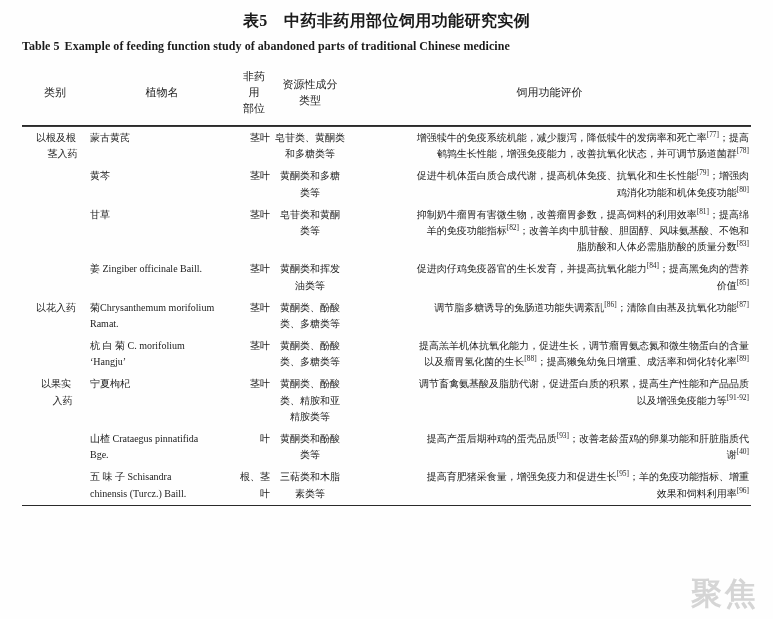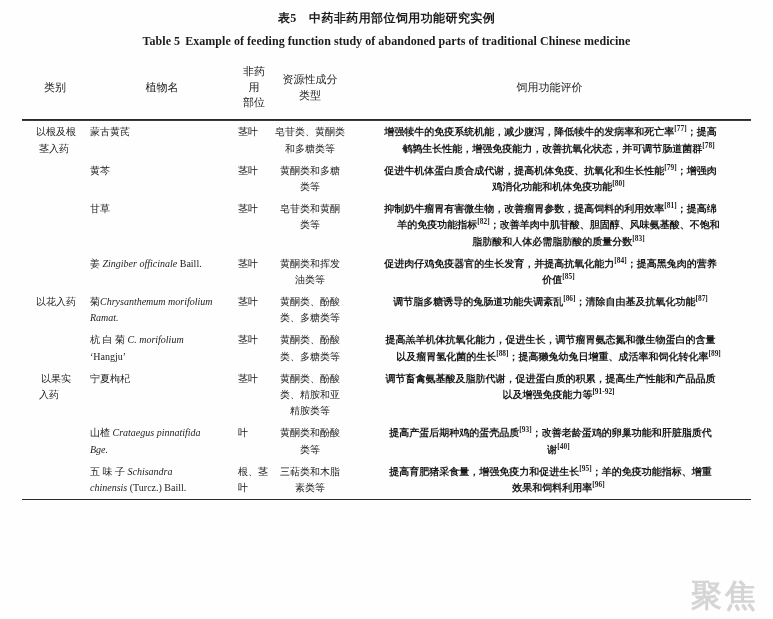--- a/index.html
+++ b/index.html
@@ -8,28 +8,28 @@
     background:#fefefe;
     font-family:"Liberation Serif","DejaVu Serif",serif;
     color:#1b1b1b;
     overflow:hidden;
     position:relative;
   }
   .page{position:relative;width:773px;height:619px;box-sizing:border-box;padding:0 22px;}
 
   .cap-cn{
     text-align:center;
-    font-size:12px;
+    font-size:16px;
     font-weight:bold;
     letter-spacing:.4px;
     padding-top:10px;
     line-height:1.4;
   }
   .cap-en{
-    text-align:center;
+    text-align:left;
     font-size:12px;
     font-weight:bold;
     letter-spacing:.05px;
     padding-top:6px;
     padding-bottom:7px;
     line-height:1.4;
   }
   .cap-en .num{margin-right:5px;}
 
   table.tbl{
@@ -52,45 +52,45 @@
   }
 
   tbody td{
     vertical-align:top;
     padding:3px 2px 3px 2px;
     line-height:1.62;
     font-size:10px;
   }
   .c-cat{width:66px;text-align:left;padding-left:4px;}
   .c-plant{width:148px;text-align:center;}
-  .c-part{width:36px;text-align:left;}
+  .c-part{width:36px;text-align:right;}
   .c-comp{width:76px;text-align:center;}
-  .c-eval{width:auto;text-align:center;padding-left:4px;font-weight:bold;}
+  .c-eval{width:auto;text-align:right;padding-left:4px;}
 
   .cat-l1{display:block;text-align:center;}
-  .cat-l2{display:block;text-align:left;padding-left:13px;}
-
-  .sp{font-style:italic;}
+  .cat-l2{display:block;text-align:center;padding-left:13px;}
+
+  .sp{}
   .ref{font-size:7.4px;vertical-align:super;line-height:0;}
 
   .eval-first{display:block;text-indent:0;}
   .eval-rest{display:block;padding-left:16px;}
   .comp-l{display:block;}
   .comp-c{display:block;text-align:center;}
   .plant-c{display:block;text-align:left;}
 
   .watermark{
     position:absolute;
     right:14px;
     bottom:8px;
     font-size:31px;
     font-weight:bold;
     color:#cfcfcf;
     letter-spacing:3px;
-    font-family:Liberation Sans, sans-serif;
+    font-family:Liberation Mono, monospace;
     opacity:.85;
     pointer-events:none;
     line-height:1;
   }
 </style>
 </head>
 <body>
 
 <div class="page">
 

